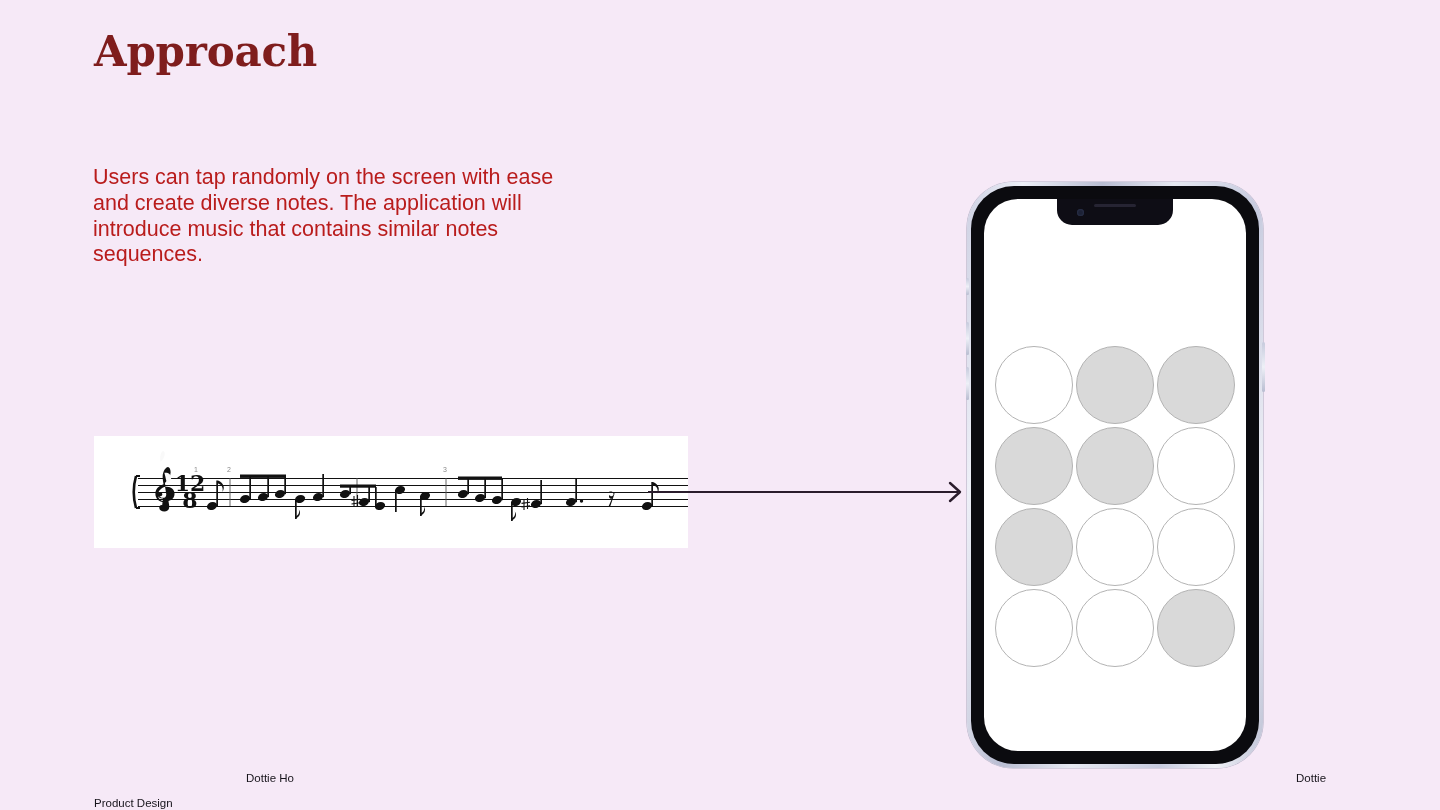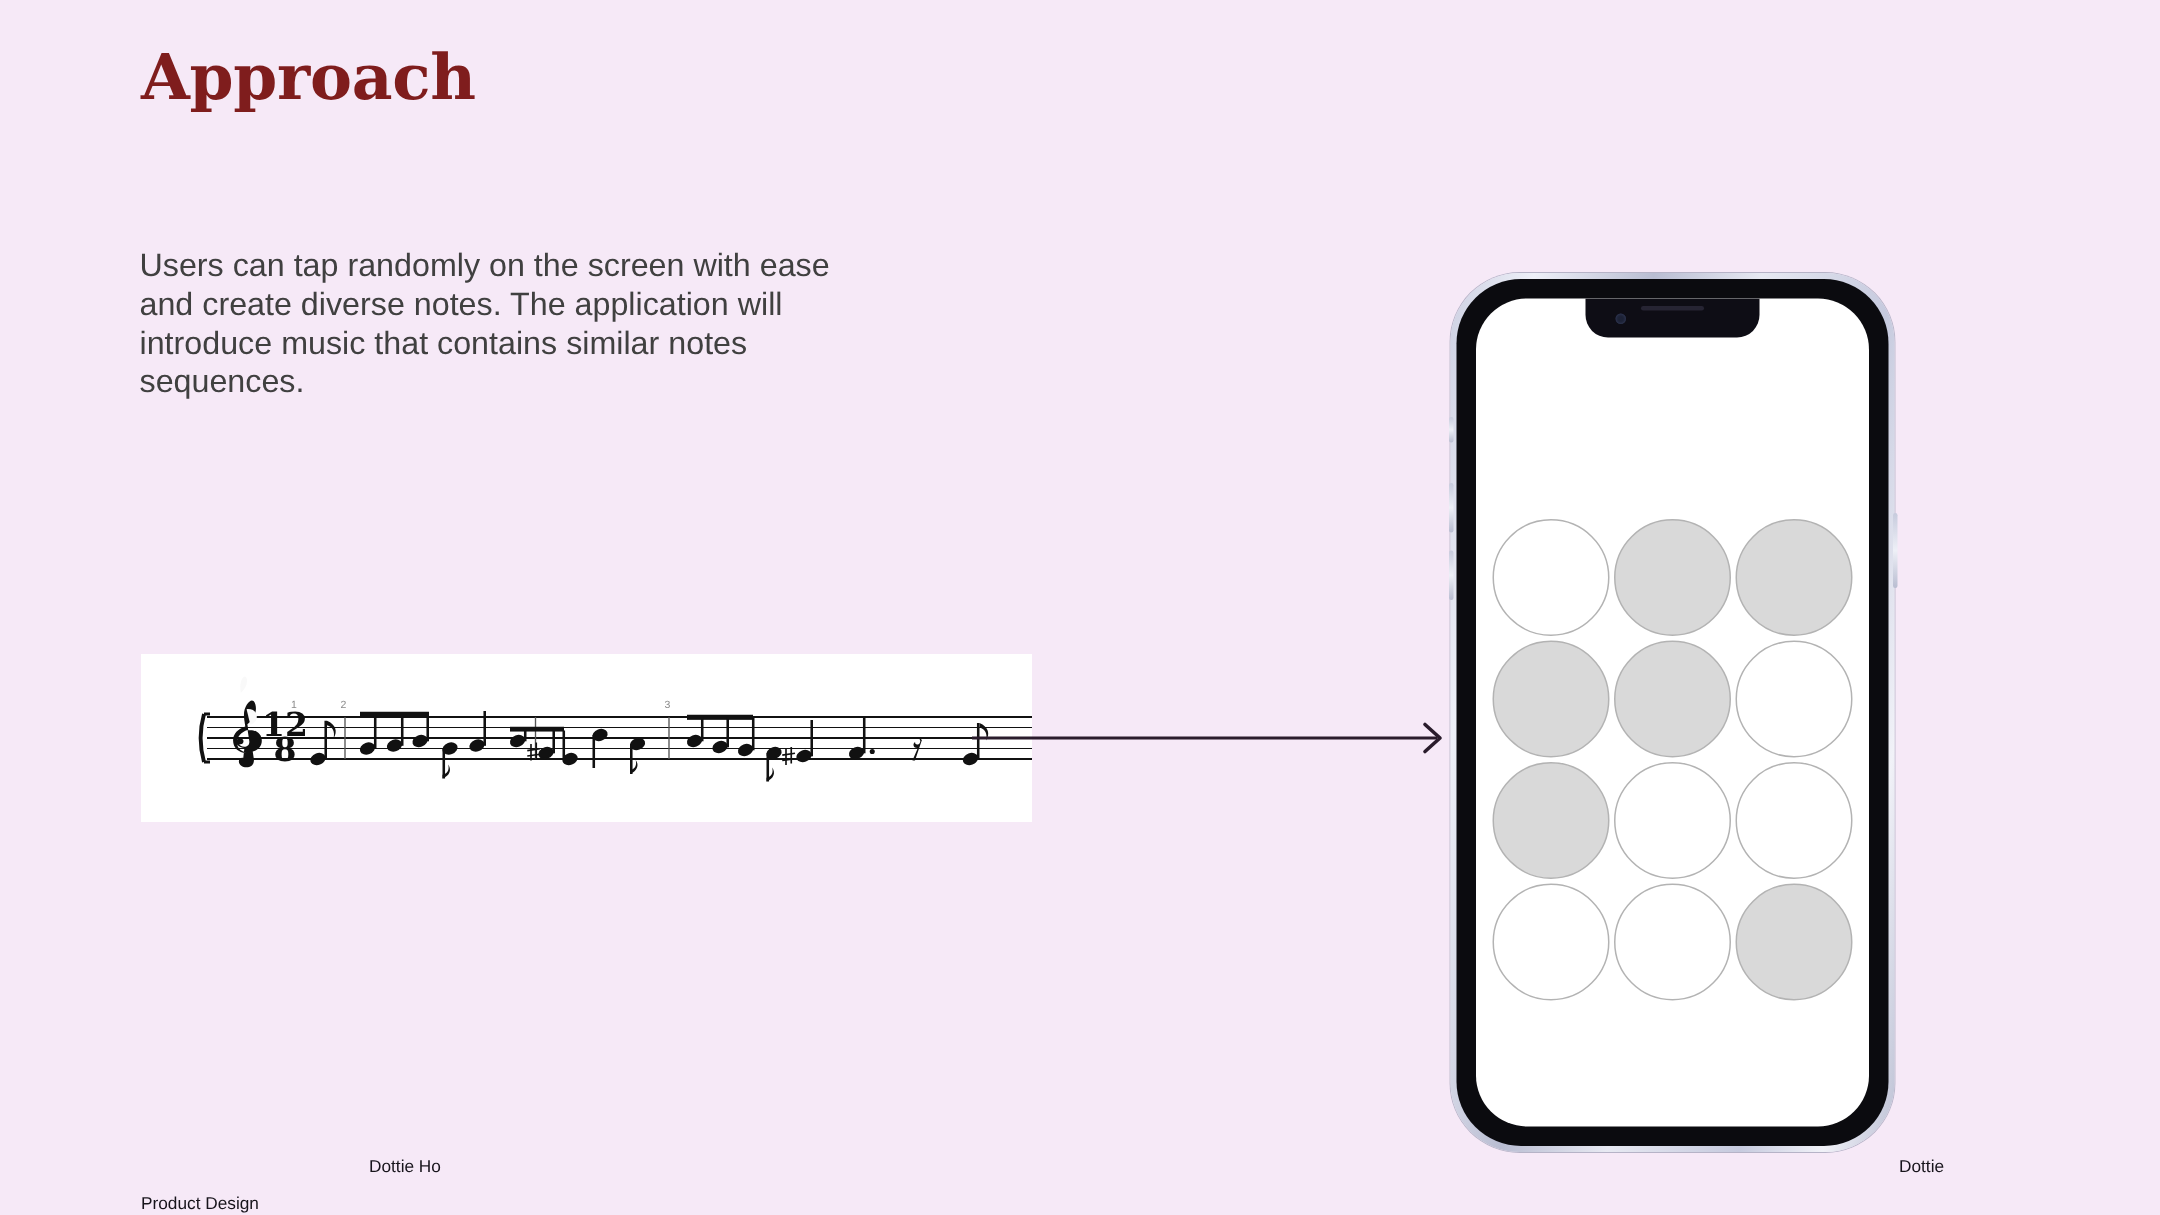--- a/index.html
+++ b/index.html
@@ -36,21 +36,21 @@
 
   
   #body-text {
     position: absolute;
     left: 93px;
     top: 165px;
     width: 470px;
     font-family: "Liberation Sans", sans-serif;
     font-size: 21.5px;
     line-height: 25.8px;
-    color: #404040;
+    color: #b91c1c;
   }
 
   
   #sheet-music-panel {
     position: absolute;
     left: 94px;
     top: 436px;
     width: 560px;
     height: 112px;
     background: #ffffff;
@@ -174,21 +174,21 @@
   
   .footer-text {
     position: absolute;
     font-family: "Liberation Sans", sans-serif;
     font-size: 11.5px;
     color: #17141b;
     white-space: nowrap;
   }
   #footer-category { left: 94px;  top: 772px; margin-top: 25px; }
   #footer-author   { left: 246px; top: 772px; }
-  #footer-product  { left: 1266px; top: 772px; }
+  #footer-product  { left: 1296px; top: 772px; }
 </style>
 </head>
 <body>
 
 <div id="slide" style="background: rgb(246, 233, 247);">
 
   <div id="page-title">Approach</div>
 
   <div id="body-text">Users can tap randomly on the screen with ease and create diverse notes. The application will introduce music that contains similar notes sequences.</div>
 

